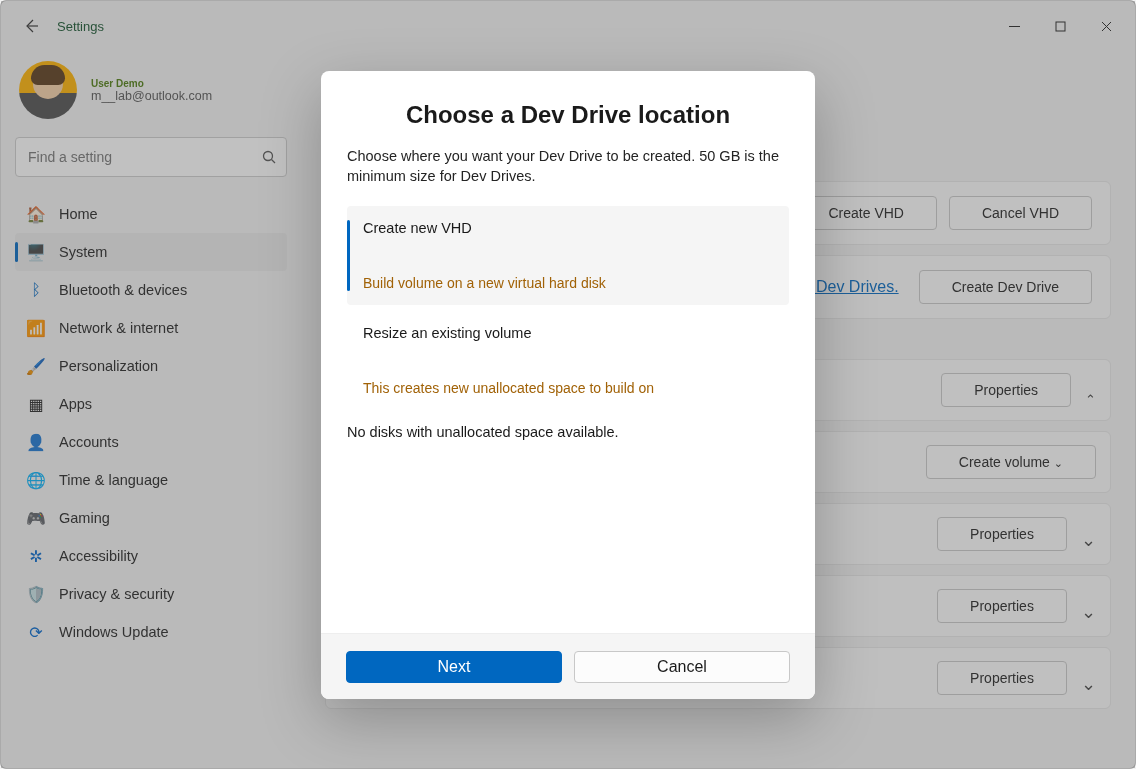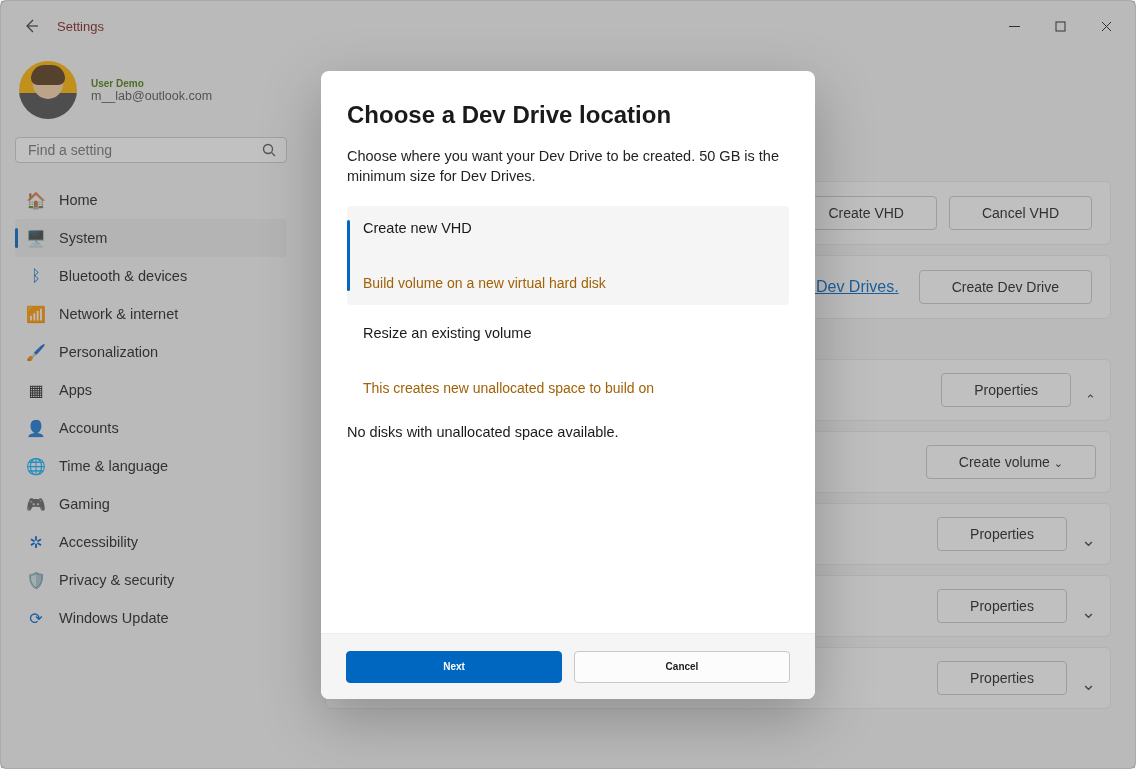--- a/index.html
+++ b/index.html
@@ -1,32 +1,32 @@
 <!DOCTYPE html>
 <html><head>
 <meta charset="utf-8">
 <style>
   * { box-sizing: border-box; font-family: "Segoe UI", Arial, sans-serif; }
   html,body { margin:0; padding:0; width:1136px; height:769px; overflow:hidden; background:#f3f3f3; }
   .window { position:relative; width:1136px; height:769px; background:#f3f3f3; border:1px solid #aaa; border-radius:6px; }
   .titlebar { height:50px; display:flex; align-items:center; padding:0 6px; }
   .back-btn { width:36px; height:36px; border:none; background:transparent; font-size:16px; color:#333; border-radius:4px; display:flex; align-items:center; justify-content:center; margin-left:6px;}
-  .title { font-size:13px; color:#7f1d1d; margin-left:8px; }
+  .title { font-size:13px; color:#14532d; margin-left:8px; }
   .win-controls { margin-left:auto; display:flex; }
   .win-btn { width:46px; height:40px; border:none; background:transparent; display:flex; align-items:center; justify-content:center; color:#222; font-size:13px; }
   .win-btn svg { width:11px; height:11px; }
   .body { display:flex; height:calc(100% - 50px); }
   .sidebar { width:300px; padding:10px 14px 0 14px; }
   .profile { display:flex; align-items:center; gap:14px; margin:0 0 18px 4px;}
   .avatar { width:58px; height:58px; border-radius:50%; background:linear-gradient(180deg,#ffb300 0%,#ffb300 55%,#4d4d4d 55%,#4d4d4d 100%); position:relative; overflow:hidden;}
   .avatar::before { content:""; position:absolute; top:8px; left:14px; width:30px; height:30px; border-radius:50%; background:#f6d2a8;}
   .avatar::after { content:""; position:absolute; top:4px; left:12px; width:34px; height:20px; border-radius:16px 16px 8px 8px; background:#5a3a1a;}
   .prof-name { font-size:10px; font-weight:600; color:#4d7c0f;}
   .prof-email { font-size:12.5px; color:#555;}
-  .searchbox { display:flex; align-items:center; height:26px; border:1px solid #ccc; background:#fdfdfd; border-radius:4px; padding:0 10px; margin-bottom:18px;}
+  .searchbox { display:flex; align-items:center; height:40px; border:1px solid #ccc; background:#fdfdfd; border-radius:4px; padding:0 10px; margin-bottom:18px;}
   .searchbox input { flex:1; border:none; outline:none; background:transparent; font-size:14px; color:#333;}
   .searchbox .sicon { color:#555;}
   .nav { list-style:none; padding:0; margin:0;}
   .nav li { display:flex; align-items:center; gap:14px; height:38px; padding:0 12px; border-radius:4px; font-size:14.5px; color:#222; cursor:default; position:relative;}
   .nav li.active { background:#eaeaea;}
   .nav li.active::before { content:""; position:absolute; left:0; top:9px; bottom:9px; width:3px; background:#0067c0; border-radius:2px;}
   .nav .nicon { width:18px; display:flex; justify-content:center; font-size:16px;}
   .content { flex:1; padding:20px 24px 0 24px; overflow:hidden;}
   .card { background:#fbfbfb; border:1px solid #e6e6e6; border-radius:6px; padding:14px 18px; margin-bottom:10px;}
   .row-btns { display:flex; justify-content:flex-end; gap:12px;}
@@ -37,30 +37,30 @@
   .disk-icon { width:22px; height:16px; border:1.5px solid #555; border-radius:3px; position:relative;}
   .disk-icon::after { content:""; position:absolute; right:3px; top:50%; width:5px; height:5px; border:1.5px solid #555; border-radius:50%; transform:translateY(-50%);}
   .disk-texts div:first-child { font-size:14.5px; color:#222;}
   .disk-texts div:last-child { font-size:14px; color:#222;}
   .right-group { display:flex; align-items:flex-end; gap:14px;}
   .chev { font-size:13px; color:#444;}
   .chev-dn::after { content:"⌄"; font-size:18px; color:#444;}
   .overlay { position:absolute; inset:0; background:rgba(80,80,80,0.35);}
   .dialog { position:absolute; left:320px; top:70px; width:494px; height:628px; background:#fff; border-radius:8px; box-shadow:0 20px 60px rgba(0,0,0,0.25); display:flex; flex-direction:column;}
   .dlg-body { padding:30px 26px 10px 26px; flex:1;}
-  .dlg-title { font-size:24px; font-weight:600; color:#1a1a1a; margin-bottom:18px;}
+  .dlg-title { font-size:24px; font-weight:600; color:#1a1a1a; margin-bottom:18px;text-align:center;}
   .dlg-desc { font-size:14.5px; color:#242424; line-height:1.35; margin-bottom:20px;}
   .option { padding:14px 16px 14px 16px; border-radius:4px; margin-bottom:6px;}
   .option.selected { background:#f5f5f5; position:relative;}
   .option.selected::before { content:""; position:absolute; left:0; top:14px; bottom:14px; width:3px; background:#0067c0; border-radius:2px;}
   .opt-title { font-size:14.5px; color:#1a1a1a; margin-bottom:2px;}
   .opt-sub { font-size:14px; color:#a16207;margin-top:39px;}
   .dlg-note { font-size:14.5px; color:#1a1a1a; margin-top:14px;}
   .dlg-footer { height:66px; background:#f5f5f5; border-top:1px solid #eee; display:flex; align-items:center; justify-content:center; gap:12px; border-radius:0 0 8px 8px;}
-  .dlg-btn { width:216px; height:32px; border-radius:4px; font-size:10px; border:1px solid #c8c8c8; background:#fcfcfc; color:#1a1a1a;font-weight:bold;}
+  .dlg-btn { width:216px; height:32px; border-radius:4px; font-size:16px; border:1px solid #c8c8c8; background:#fcfcfc; color:#1a1a1a;}
   .dlg-btn.primary { background:#0067c0; border-color:#0067c0; color:#fff;}
   .sicon svg, .nicon svg { display:block; }
 </style>
 </head>
 <body>
 
 <div class="window">
 
   <div class="titlebar">
     <button class="back-btn">

